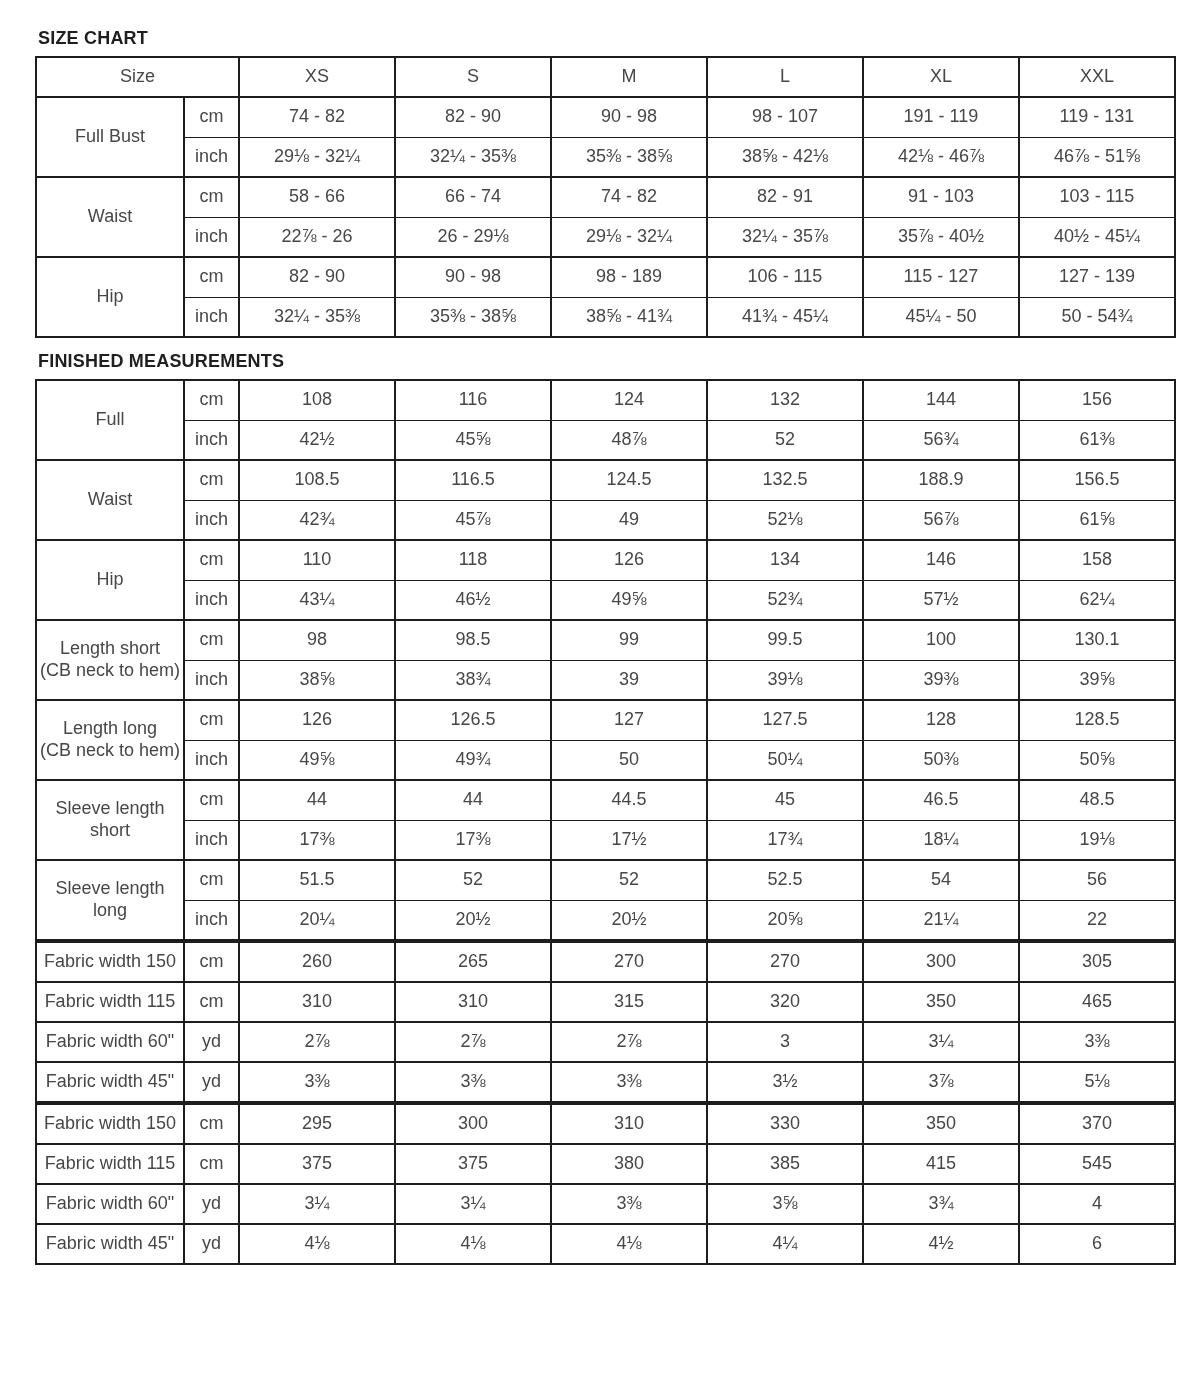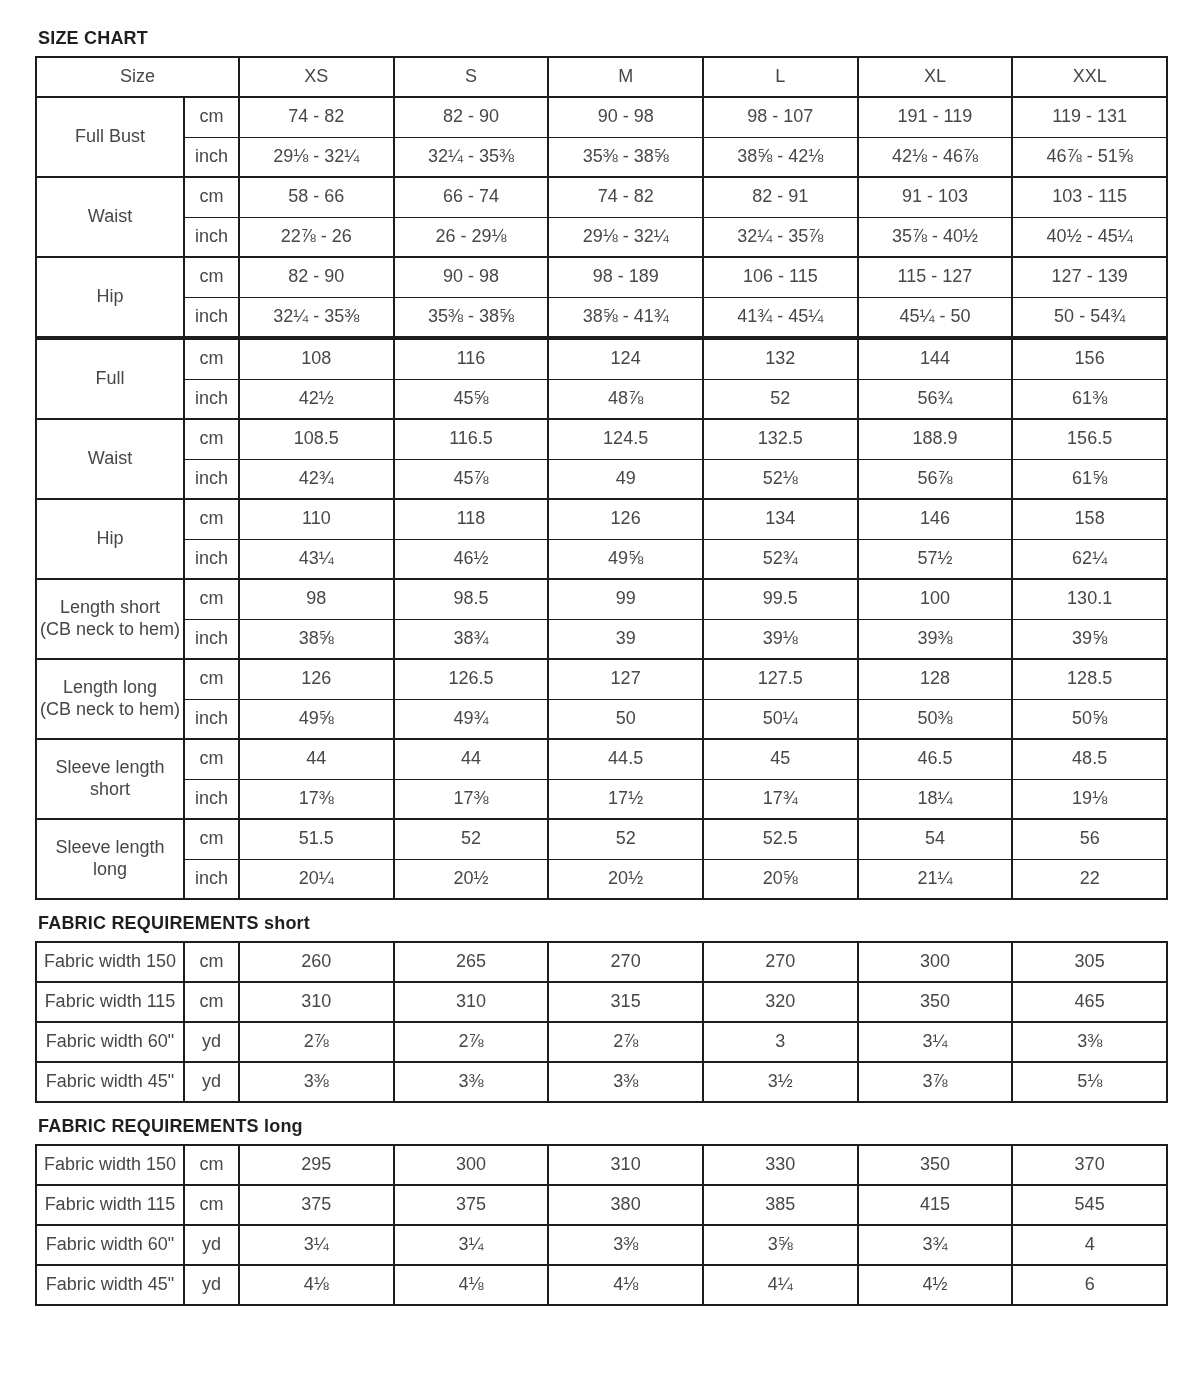--- a/index.html
+++ b/index.html
@@ -3,21 +3,21 @@
 <meta charset="utf-8">
 <style>
   * { box-sizing: border-box; }
   html, body { margin: 0; padding: 0; background: #ffffff; }
   body {
     width: 1200px;
     font-family: "Liberation Sans", "DejaVu Sans", sans-serif;
     color: #474747;
     -webkit-font-smoothing: antialiased;
   }
-  .page { padding: 28px 32px 18px 35px; }
+  .page { padding: 28px 24px 18px 35px; }
   .sec-title {
     font-size: 18px;
     font-weight: 700;
     color: #1f1f1f;
     letter-spacing: 0.2px;
     margin: 13px 0 7px 3px;
   }
   .sec:first-child .sec-title { margin-top: 0; }
   table.tbl {
     width: 100%;
@@ -124,20 +124,21 @@
             <td class="value-cell">38⅝ - 41¾</td>
             <td class="value-cell">41¾ - 45¼</td>
             <td class="value-cell">45¼ - 50</td>
             <td class="value-cell">50 - 54¾</td>
           </tr>
         </tbody>
     </table>
   </section>
 
   <section class="sec">
+    <h2 class="sec-title">FINISHED MEASUREMENTS</h2>
     <table class="tbl">
       <colgroup>
         <col style="width:148px">
           <col style="width:55px">
         <col>
           <col>
           <col>
           <col>
           <col>
           <col>
@@ -278,21 +279,20 @@
             <td class="value-cell">20½</td>
             <td class="value-cell">20⅝</td>
             <td class="value-cell">21¼</td>
             <td class="value-cell">22</td>
           </tr>
         </tbody>
     </table>
   </section>
 
   <section class="sec">
-    <h2 class="sec-title">FABRIC REQUIREMENTS short</h2>
     <table class="tbl">
       <colgroup>
         <col style="width:148px">
           <col style="width:55px">
         <col>
           <col>
           <col>
           <col>
           <col>
           <col>
@@ -336,21 +336,20 @@
             <td class="value-cell">3⅜</td>
             <td class="value-cell">3½</td>
             <td class="value-cell">3⅞</td>
             <td class="value-cell">5⅛</td>
           </tr>
         </tbody>
     </table>
   </section>
 
   <section class="sec">
-    <h2 class="sec-title">FABRIC REQUIREMENTS long</h2>
     <table class="tbl">
       <colgroup>
         <col style="width:148px">
           <col style="width:55px">
         <col>
           <col>
           <col>
           <col>
           <col>
           <col>

